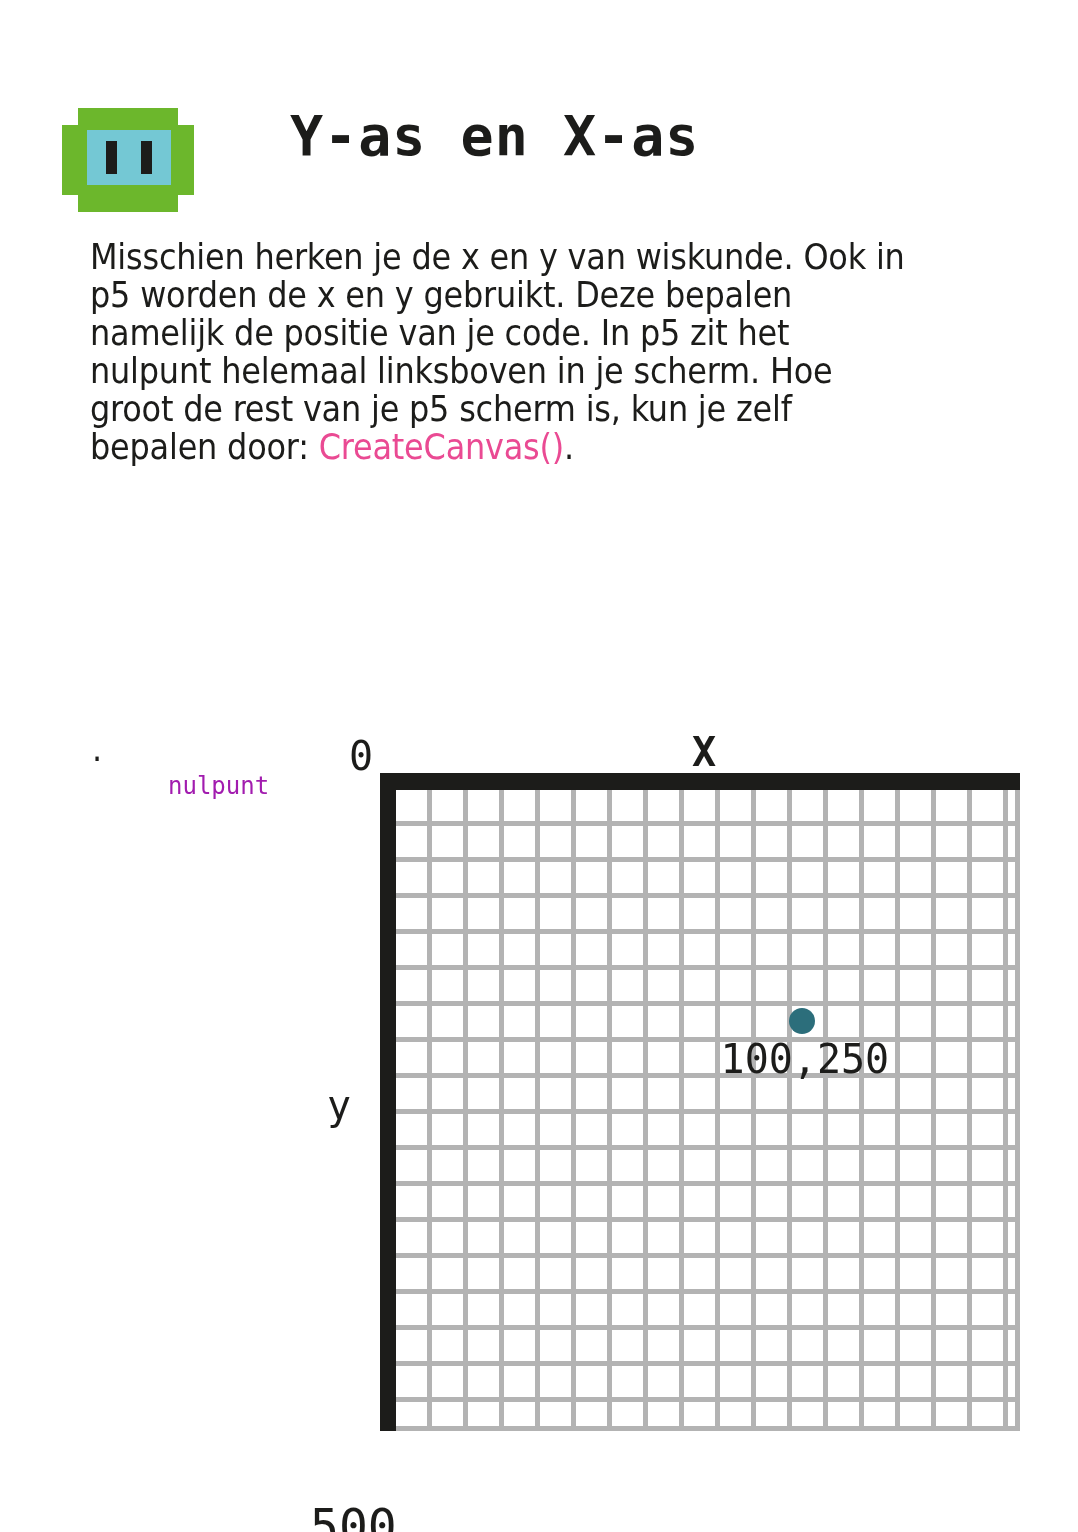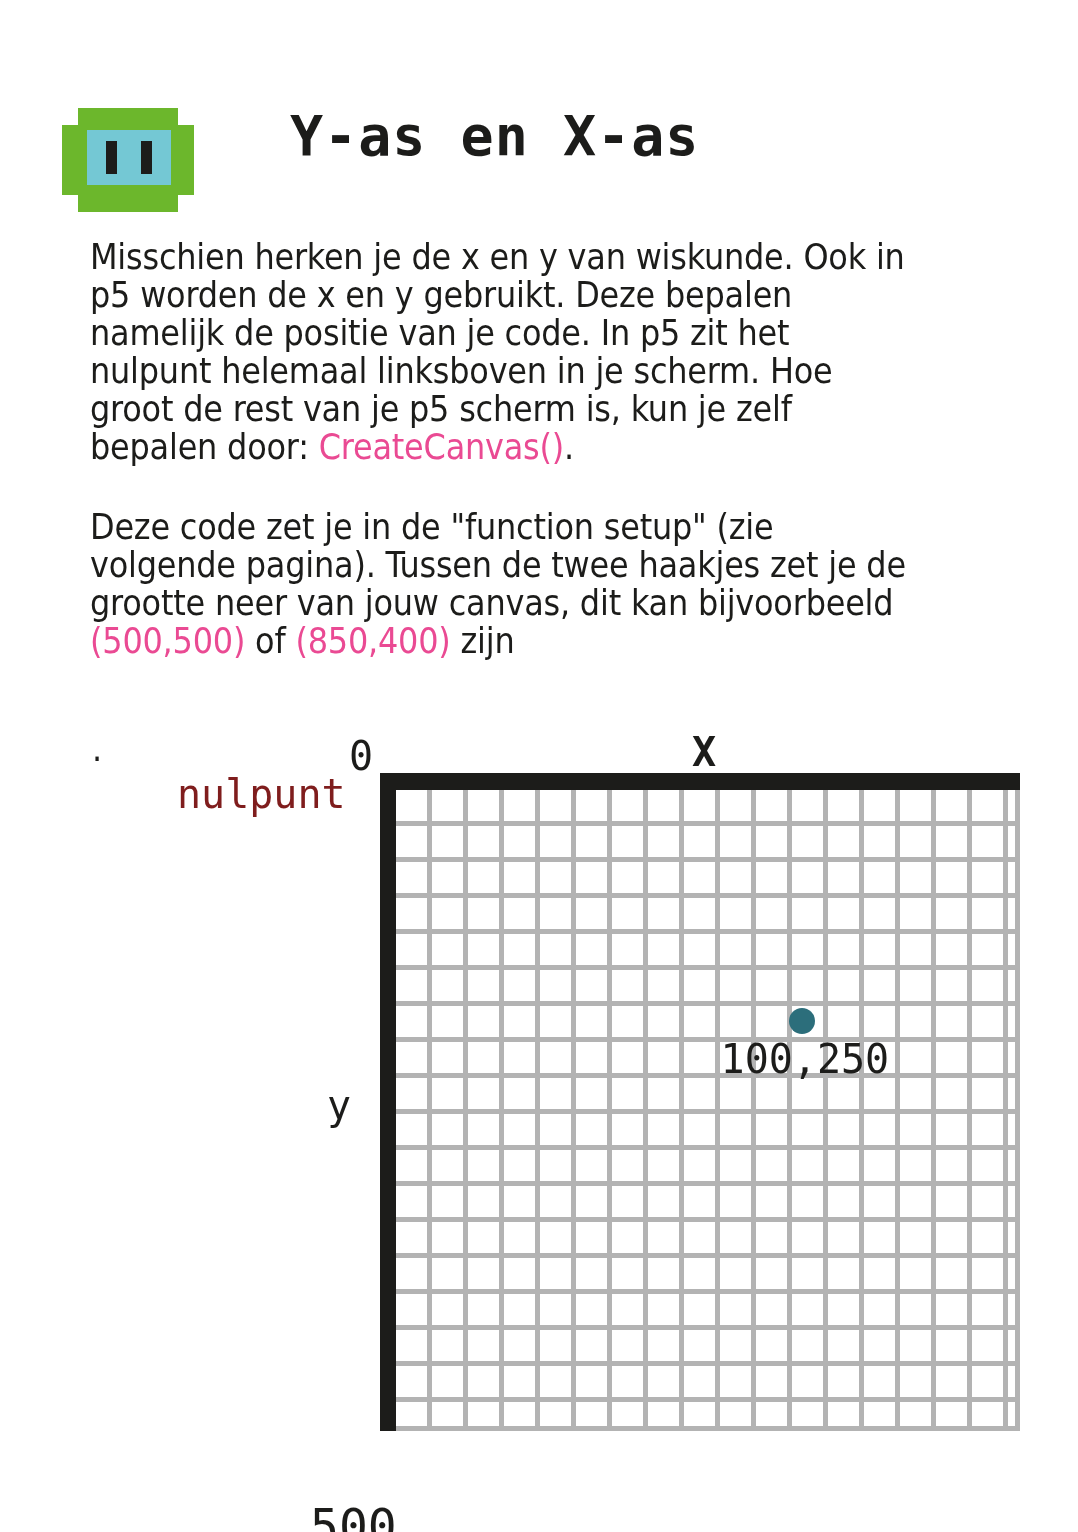--- a/index.html
+++ b/index.html
@@ -97,23 +97,23 @@
     font-family: "DejaVu Sans Mono", monospace;
     color: #1c1c1a;
     white-space: nowrap;
     line-height: 1;
   }
   .lbl-zero   { left: 349px; top: 736px; font-size: 40px; }
   .lbl-x      { left: 692px; top: 732px; font-size: 40px; font-weight: bold; }
   .lbl-y      { left: 327px; top: 1085px; font-size: 40px; }
   .lbl-500    { left: 310px; top: 1502px; font-size: 48px; }
   .lbl-nulpunt {
-    left: 177px; top: 774px;
-    font-size: 40px;
-    color: #7f1d1d;
+    left: 168px; top: 774px;
+    font-size: 24px;
+    color: #a21caf;
   }
 
   .grid-wrap {
     position: absolute;
     left: 380px;
     top: 773px;
     width: 640px;
     height: 658px;
   }
   
@@ -193,21 +193,20 @@
     <i class="eye-r"></i>
   </div>
 
   <div class="page-title">Y-as en X-as</div>
 </div>
 
 <div class="body-copy">
 
   <p class="para"><span>Misschien herken je de x en y van wiskunde. Ook in p5 worden de x en y gebruikt. Deze bepalen namelijk de positie van je code. In p5 zit het nulpunt helemaal linksboven in je scherm. Hoe groot de rest van je p5 scherm is, kun je zelf bepalen door: </span><span class="code-pink">CreateCanvas()</span><span>.</span></p>
 
-  <p class="para"><span>Deze code zet je in de "function setup" (zie volgende pagina). Tussen de twee haakjes zet je de grootte neer van jouw canvas, dit kan bijvoorbeeld </span><span class="code-pink">(500,500)</span><span> of </span><span class="code-pink">(850,400)</span><span> zijn</span></p>
 </div>
 
 <div class="trailing-dot">.</div>
 
 <div class="diagram">
 
   <div class="lbl lbl-zero">0</div>
 
   <div class="lbl lbl-x">X</div>
 

